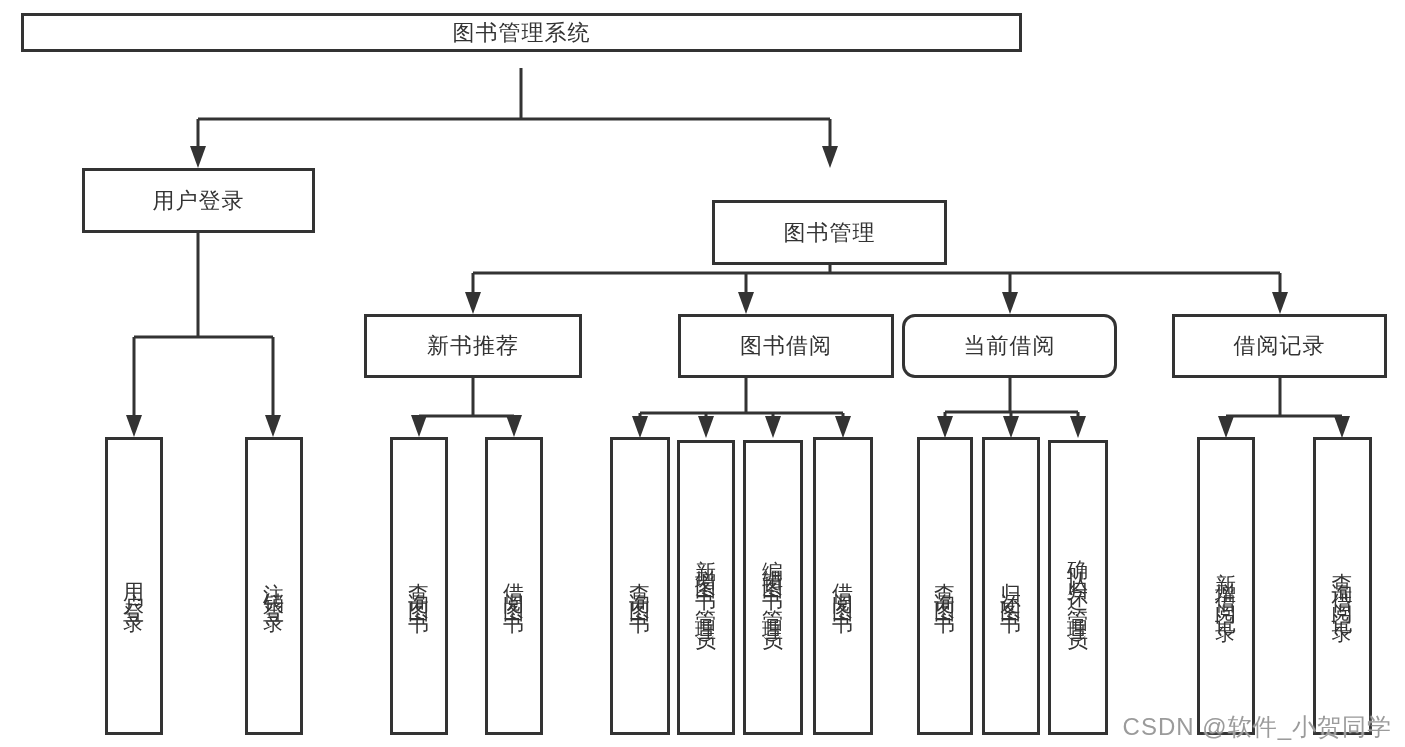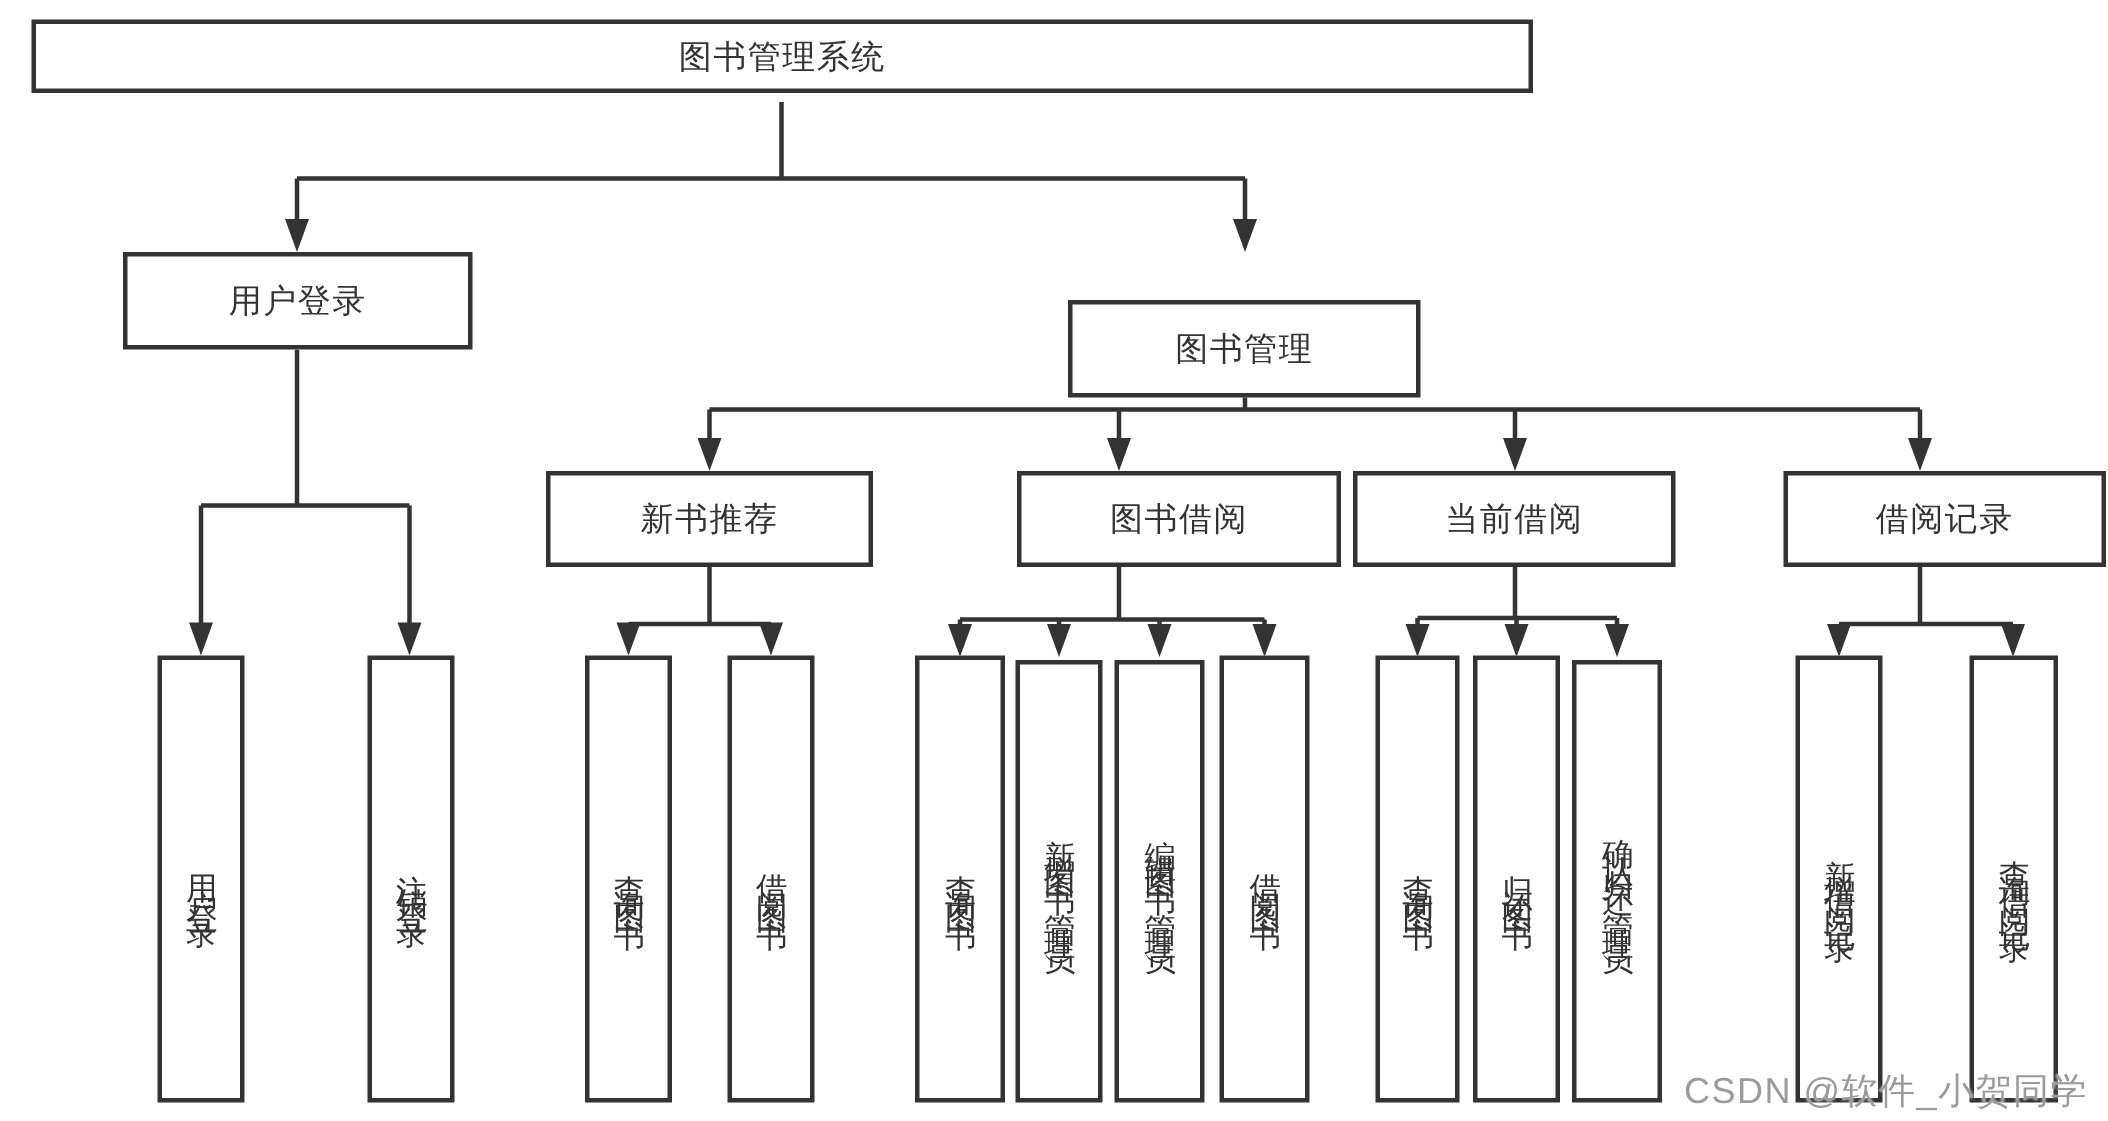--- a/index.html
+++ b/index.html
@@ -79,41 +79,41 @@
       <polygon points="765,416 781,416 773,438"></polygon>
       <polygon points="835,416 851,416 843,438"></polygon>
       <polygon points="937,416 953,416 945,438"></polygon>
       <polygon points="1003,416 1019,416 1011,438"></polygon>
       <polygon points="1070,416 1086,416 1078,438"></polygon>
       <polygon points="1218,416 1234,416 1226,438"></polygon>
       <polygon points="1334,416 1350,416 1342,438"></polygon>
     </g>
   </svg>
 
-  <div class="box hbox" style="left:21px; top:13px; width:1001px; height:49px;">
+  <div class="box hbox" style="left:21px; top:13px; width:1001px; height:39px;">
     <span>图书管理系统</span>
   </div>
 
   <div class="box hbox" style="left:82px; top:168px; width:233px; height:65px;">
     <span>用户登录</span>
   </div>
   <div class="box hbox" style="left:712px; top:168px; width:235px; height:65px;margin-top:32px;">
     <span>图书管理</span>
   </div>
 
   <div class="box hbox" style="left:364px; top:314px; width:218px; height:64px;font-family:Liberation Serif, serif;">
     <span>新书推荐</span>
   </div>
   <div class="box hbox" style="left:638px; top:314px; width:216px; height:64px;margin-left:40px;">
     <span>图书借阅</span>
   </div>
-  <div class="box hbox" style="left:902px; top:314px; width:215px; height:64px;">
+  <div class="box hbox" style="left:902px; top:314px; width:215px; height:64px;border-radius:13px;">
     <span>当前借阅</span>
   </div>
-  <div class="box hbox" style="left:1172px; top:314px; width:215px; height:64px;margin-left:17px;">
+  <div class="box hbox" style="left:1172px; top:314px; width:215px; height:64px;">
     <span>借阅记录</span>
   </div>
 
   <div class="box vbox" style="left:105px; top:437px; width:58px; height:298px;">
     <span>用户登录</span>
   </div>
   <div class="box vbox" style="left:245px; top:437px; width:58px; height:298px;">
     <span>注销登录</span>
   </div>
 

